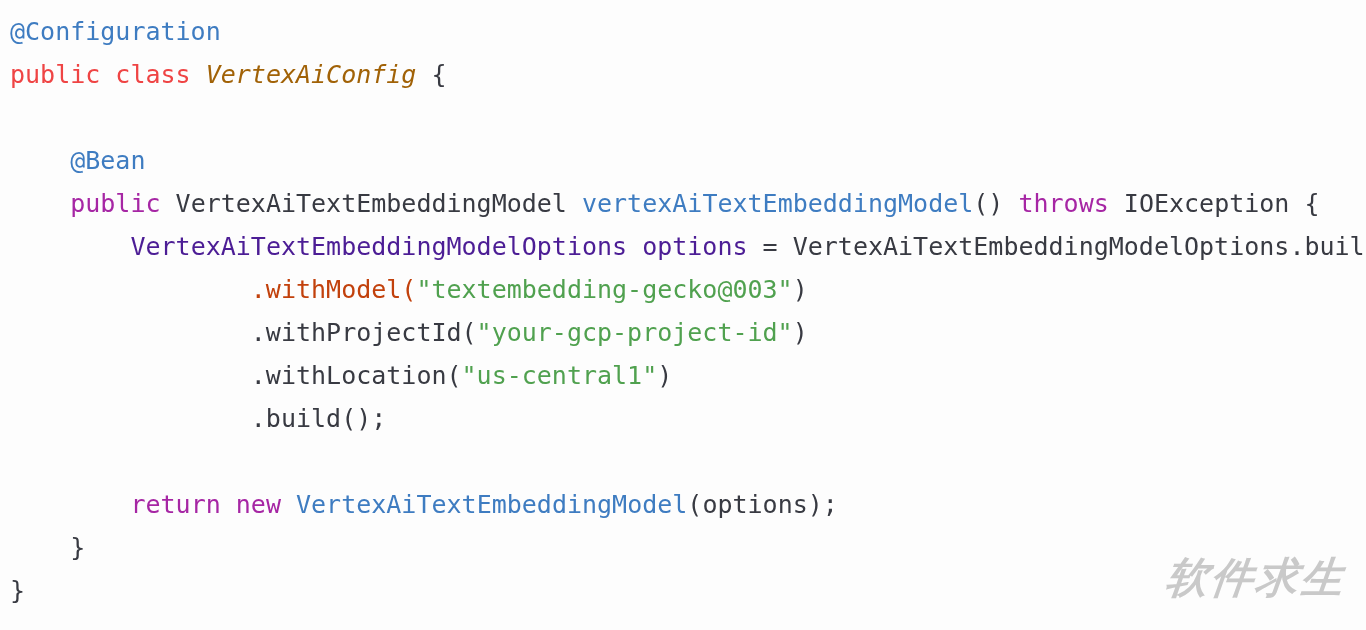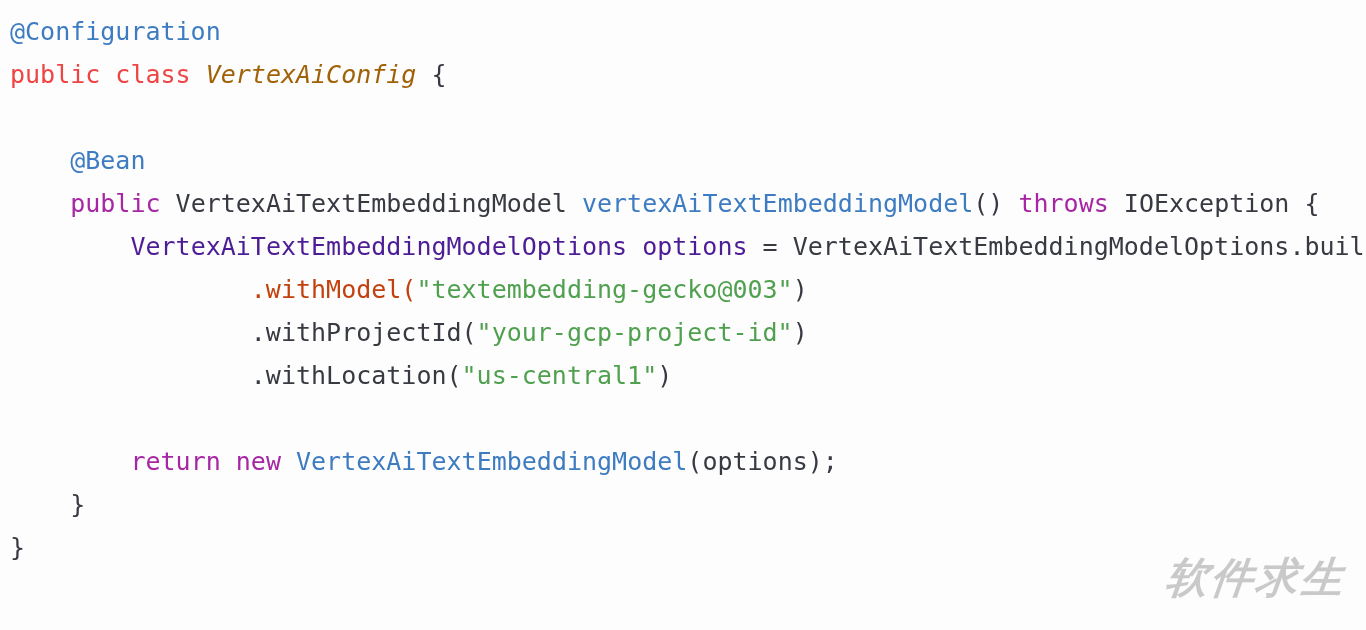--- a/index.html
+++ b/index.html
@@ -50,19 +50,20 @@
   <div class="code" id="code-block">
       <div class="code-line"><span style="color: rgb(62, 124, 193);">@Configuration</span></div>
       <div class="code-line"><span style="color: #ef4444;">public class</span><span style="color: rgb(56, 58, 66);"> </span><span style="color: #a16207; font-style: italic;">VertexAiConfig</span><span style="color: rgb(56, 58, 66);"> {</span></div>
       <div class="code-line">&nbsp;</div>
       <div class="code-line"><span style="color: rgb(56, 58, 66);">    </span><span style="color: rgb(62, 124, 193);">@Bean</span></div>
       <div class="code-line"><span style="color: rgb(56, 58, 66);">    </span><span style="color: rgb(166, 38, 164);">public</span><span style="color: rgb(56, 58, 66);"> VertexAiTextEmbeddingModel </span><span style="color: rgb(62, 124, 193);">vertexAiTextEmbeddingModel</span><span style="color: rgb(56, 58, 66);">() </span><span style="color: rgb(166, 38, 164);">throws</span><span style="color: rgb(56, 58, 66);"> IOException {</span></div>
       <div class="code-line"><span style="color: rgb(56, 58, 66);">        </span><span style="color: #4c1d95;">VertexAiTextEmbeddingModelOptions options</span><span style="color: rgb(56, 58, 66);"> = VertexAiTextEmbeddingModelOptions.builder()</span></div>
       <div class="code-line"><span style="color: #c2410c;">                .withModel(</span><span style="color: rgb(80, 161, 79);">"textembedding-gecko@003"</span><span style="color: rgb(56, 58, 66);">)</span></div>
       <div class="code-line"><span style="color: rgb(56, 58, 66);">                .withProjectId(</span><span style="color: rgb(80, 161, 79);">"your-gcp-project-id"</span><span style="color: rgb(56, 58, 66);">)</span></div>
       <div class="code-line"><span style="color: rgb(56, 58, 66);">                .withLocation(</span><span style="color: rgb(80, 161, 79);">"us-central1"</span><span style="color: rgb(56, 58, 66);">)</span></div>
+      <div class="code-line"><span style="color: rgb(56, 58, 66);">                .build();</span></div>
       <div class="code-line">&nbsp;</div>
       <div class="code-line"><span style="color: rgb(56, 58, 66);">        </span><span style="color: rgb(166, 38, 164);">return</span><span style="color: rgb(56, 58, 66);"> </span><span style="color: rgb(166, 38, 164);">new</span><span style="color: rgb(56, 58, 66);"> </span><span style="color: rgb(62, 124, 193);">VertexAiTextEmbeddingModel</span><span style="color: rgb(56, 58, 66);">(options);</span></div>
       <div class="code-line"><span style="color: rgb(56, 58, 66);">    }</span></div>
       <div class="code-line"><span style="color: rgb(56, 58, 66);">}</span></div>
     </div>
   <div class="watermark">软件求生</div>
 </div>
 
 </body></html>

